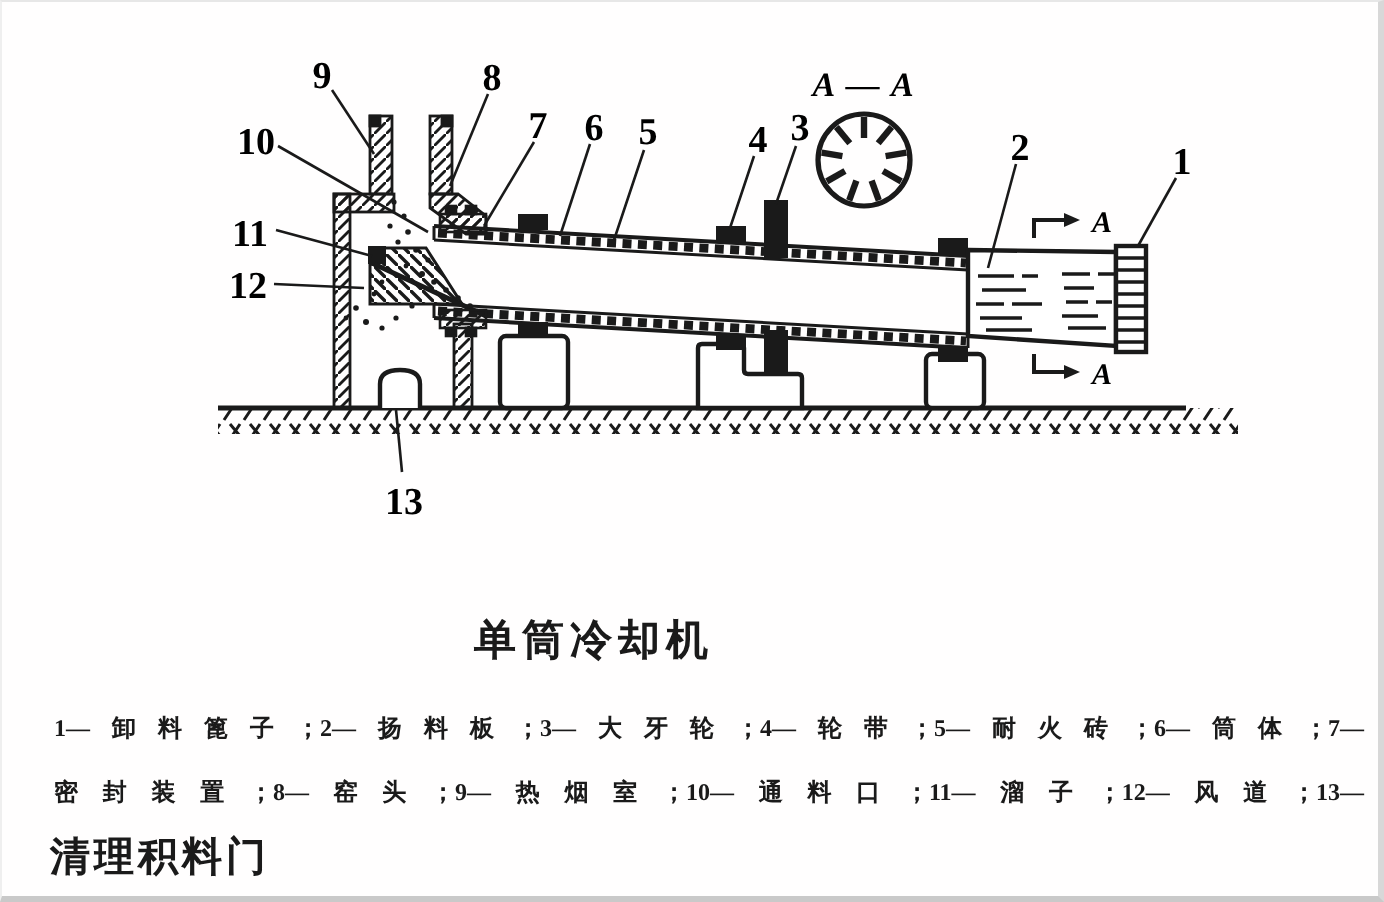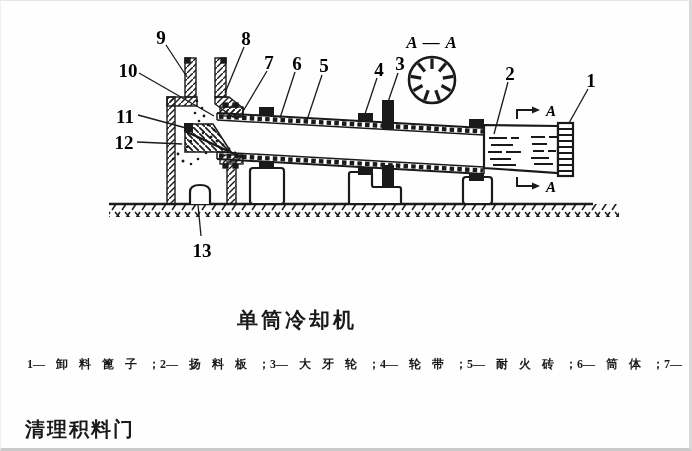--- a/index.html
+++ b/index.html
@@ -205,14 +205,15 @@
       <text class="num" x="160" y="43">9</text>
       <text class="num" x="127" y="76">10</text>
       <text class="num" x="124" y="122">11</text>
       <text class="num" x="123" y="148">12</text>
       <text class="num" x="201" y="256">13</text>
     </g>
   </svg>
 
   <div class="fig-title">单筒冷却机</div>
   <div class="legend-line legend-1">1—卸料篦子；2—扬料板；3—大牙轮；4—轮带；5—耐火砖；6—筒体；7—</div>
+  <div class="legend-line legend-2">密封装置；8—窑头；9—热烟室；10—通料口；11—溜子；12—风道；13—</div>
   <div class="legend-3">清理积料门</div>
 </div>
 
 </body></html>

